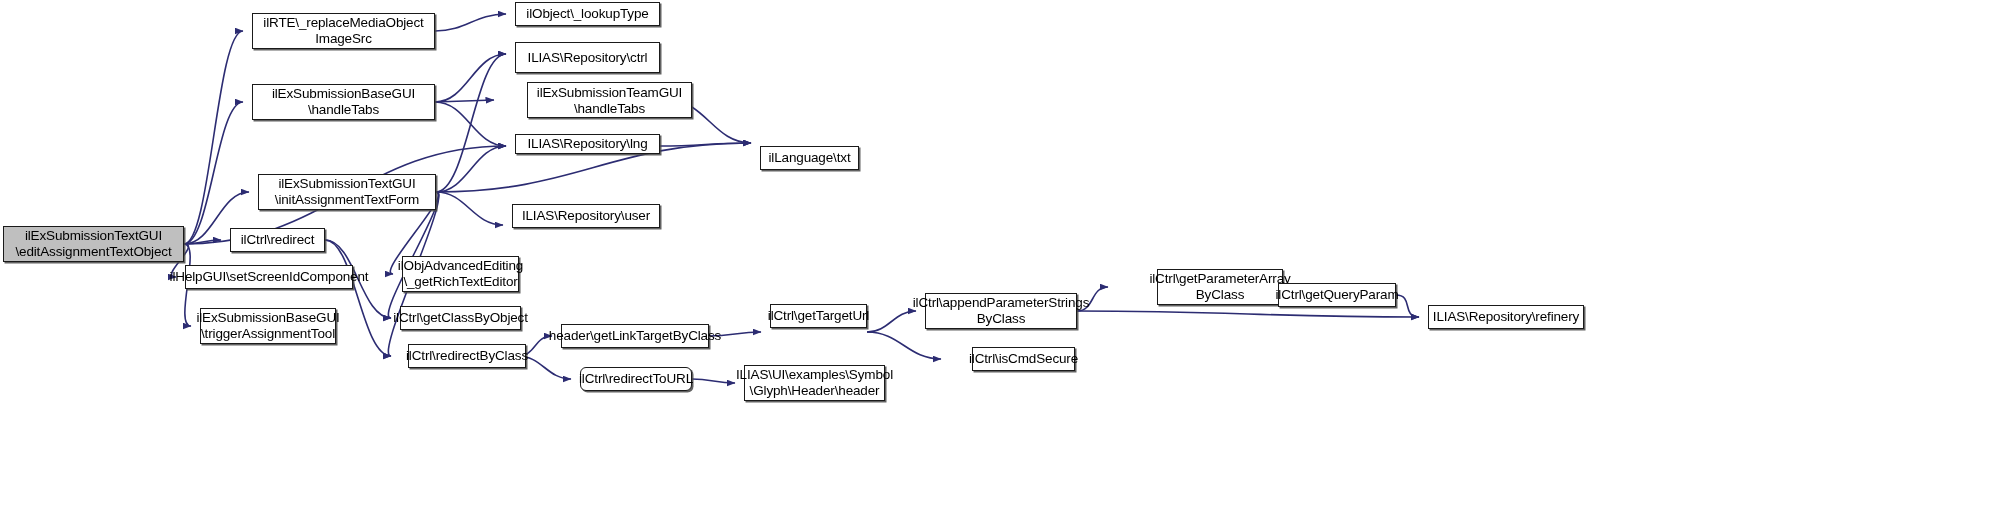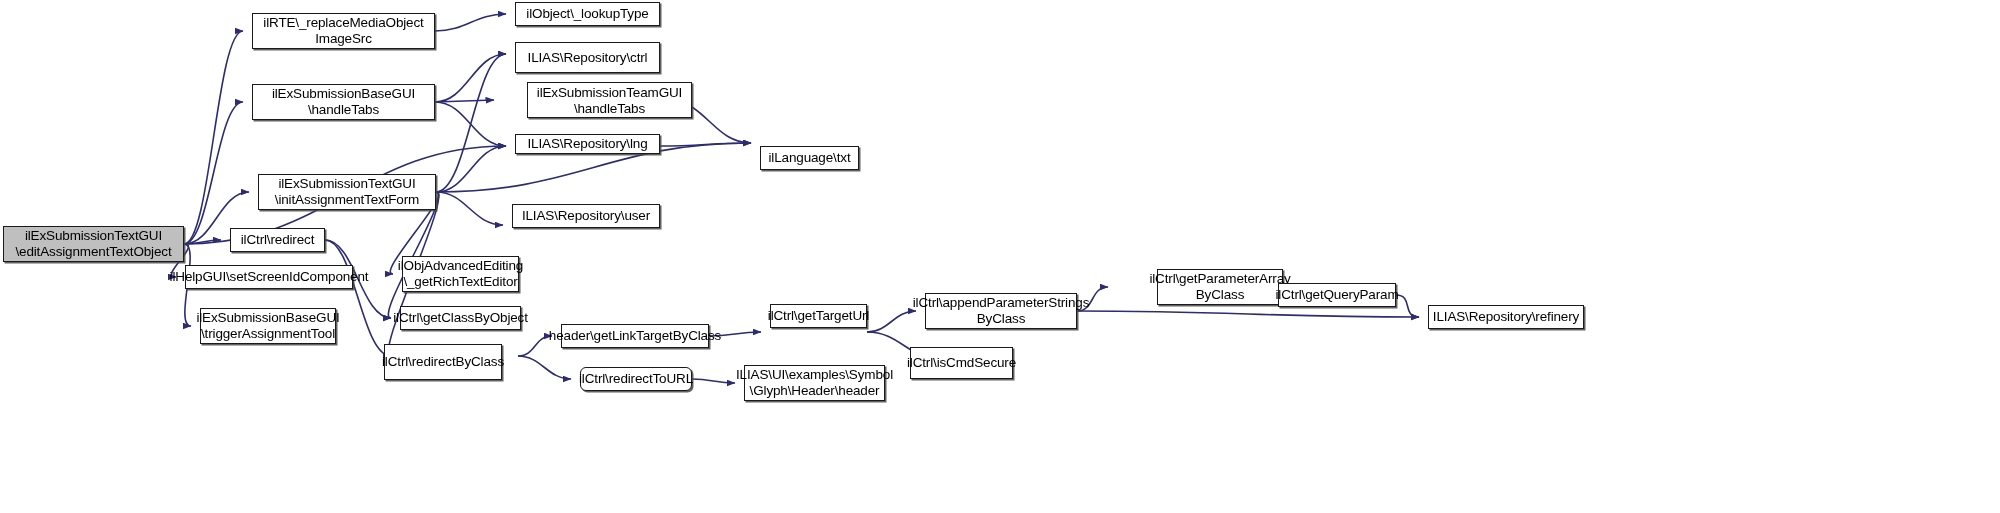--- a/index.html
+++ b/index.html
@@ -110,27 +110,27 @@
       <div class="node" style="left: 258px; top: 174px; width: 178px; height: 36px;"><span class="lbl">ilExSubmissionTextGUI
 \initAssignmentTextForm</span></div>
       <div class="node" style="left: 512px; top: 204px; width: 148px; height: 24px;"><span class="lbl">ILIAS\Repository\user</span></div>
       <div class="node" style="left: 230px; top: 228px; width: 95px; height: 24px;"><span class="lbl">ilCtrl\redirect</span></div>
       <div class="node" style="left: 402px; top: 256px; width: 117px; height: 36px;"><span class="lbl">ilObjAdvancedEditing
 \_getRichTextEditor</span></div>
       <div class="node" style="left: 185px; top: 265px; width: 168px; height: 24px;"><span class="lbl">ilHelpGUI\setScreenIdComponent</span></div>
       <div class="node" style="left: 400px; top: 306px; width: 121px; height: 24px;"><span class="lbl">ilCtrl\getClassByObject</span></div>
       <div class="node" style="left: 200px; top: 308px; width: 136px; height: 36px;"><span class="lbl">ilExSubmissionBaseGUI
 \triggerAssignmentTool</span></div>
-      <div class="node" style="left: 384px; top: 344px; width: 118px; height: 36px;"><span class="lbl">ilCtrl\redirectByClass</span></div>
+      <div class="node" style="left: 408px; top: 344px; width: 118px; height: 24px;"><span class="lbl">ilCtrl\redirectByClass</span></div>
       <div class="node" style="left: 561px; top: 324px; width: 148px; height: 24px;"><span class="lbl">header\getLinkTargetByClass</span></div>
       <div class="node" style="left: 580px; top: 367px; width: 112px; height: 24px; border-radius: 6px;"><span class="lbl">ilCtrl\redirectToURL</span></div>
       <div class="node" style="left: 770px; top: 304px; width: 97px; height: 24px;"><span class="lbl">ilCtrl\getTargetUrl</span></div>
       <div class="node" style="left: 744px; top: 365px; width: 141px; height: 36px;"><span class="lbl">ILIAS\UI\examples\Symbol
 \Glyph\Header\header</span></div>
       <div class="node" style="left: 925px; top: 293px; width: 152px; height: 36px;"><span class="lbl">ilCtrl\appendParameterStrings
 ByClass</span></div>
-      <div class="node" style="left: 910px; top: 347px; width: 103px; height: 32px; justify-content: center;"><span class="lbl">ilCtrl\isCmdSecure</span></div>
+      <div class="node" style="left: 972px; top: 347px; width: 103px; height: 24px; justify-content: center;"><span class="lbl">ilCtrl\isCmdSecure</span></div>
       <div class="node" style="left: 1117px; top: 269px; width: 126px; height: 36px; margin-left: 40px;"><span class="lbl">ilCtrl\getParameterArray
 ByClass</span></div>
       <div class="node" style="left: 1278px; top: 283px; width: 118px; height: 24px; justify-content: center;"><span class="lbl">ilCtrl\getQueryParam</span></div>
       <div class="node" style="left: 1428px; top: 305px; width: 156px; height: 24px;"><span class="lbl">ILIAS\Repository\refinery</span></div>
     </div>
 </div>
 
 </body></html>

